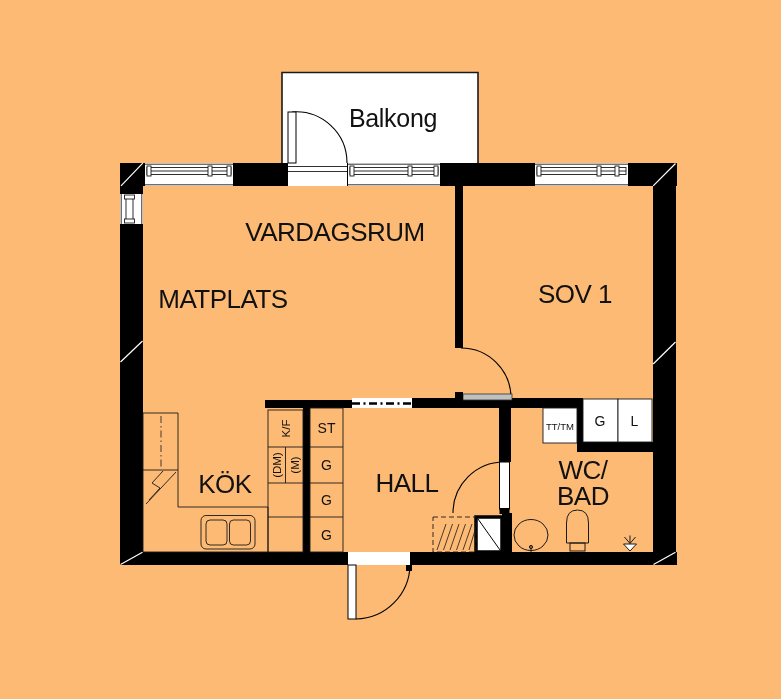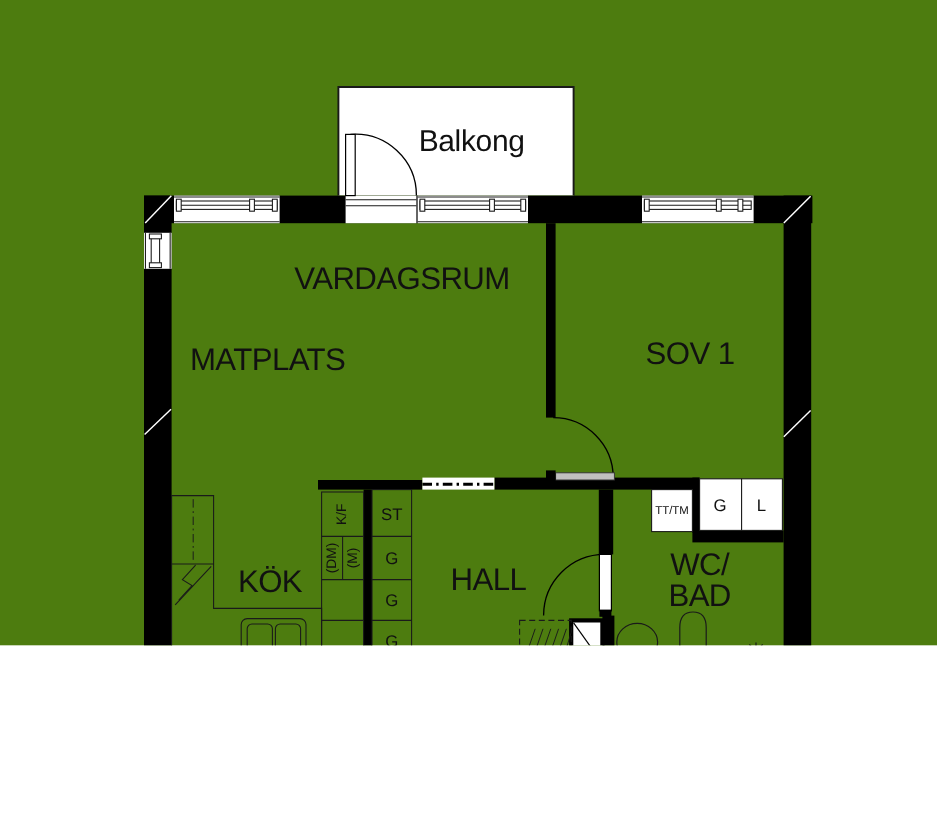--- a/index.html
+++ b/index.html
@@ -1,16 +1,16 @@
 <!DOCTYPE html>
 <html><head>
 <meta charset="utf-8">
 <style>
   html,body{margin:0;padding:0;background:#ffffff;}
-  .stage{position:relative;width:781px;height:538px;background:#4d7c0f;overflow:hidden;}
+  .stage{position:relative;width:781px;height:699px;background:#fdba74;overflow:hidden;}
   svg text{font-family:"Liberation Sans",sans-serif;fill:#111111;}
   .room-label{font-size:26px;letter-spacing:-0.5px;}
   .balcony-label{font-size:25px;letter-spacing:-0.3px;}
   .closet-label{font-size:14px;}
   .tiny-label{font-size:9.5px;}
   .appl-label{font-size:11.5px;}
 </style>
 </head>
 <body>
 

